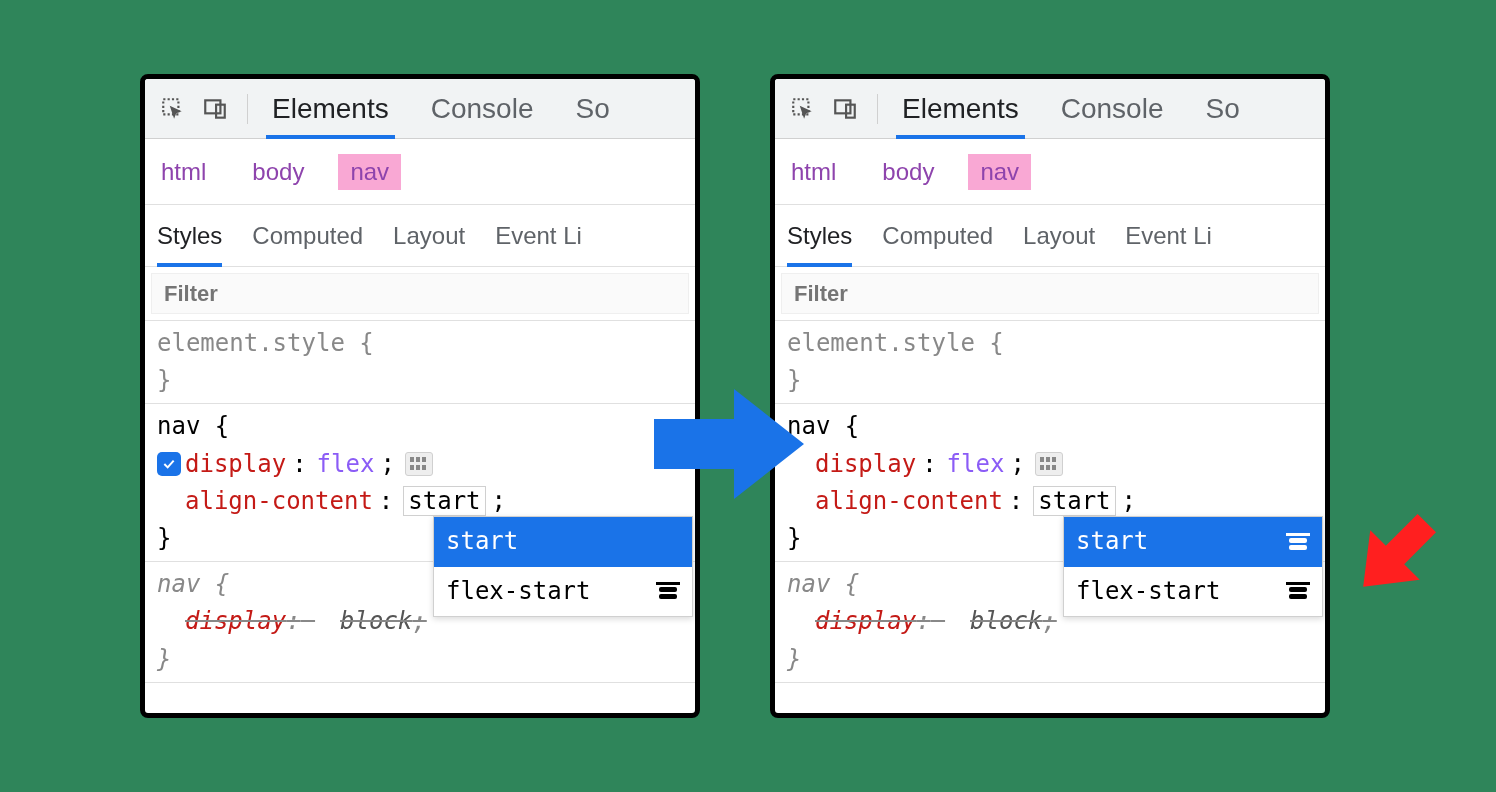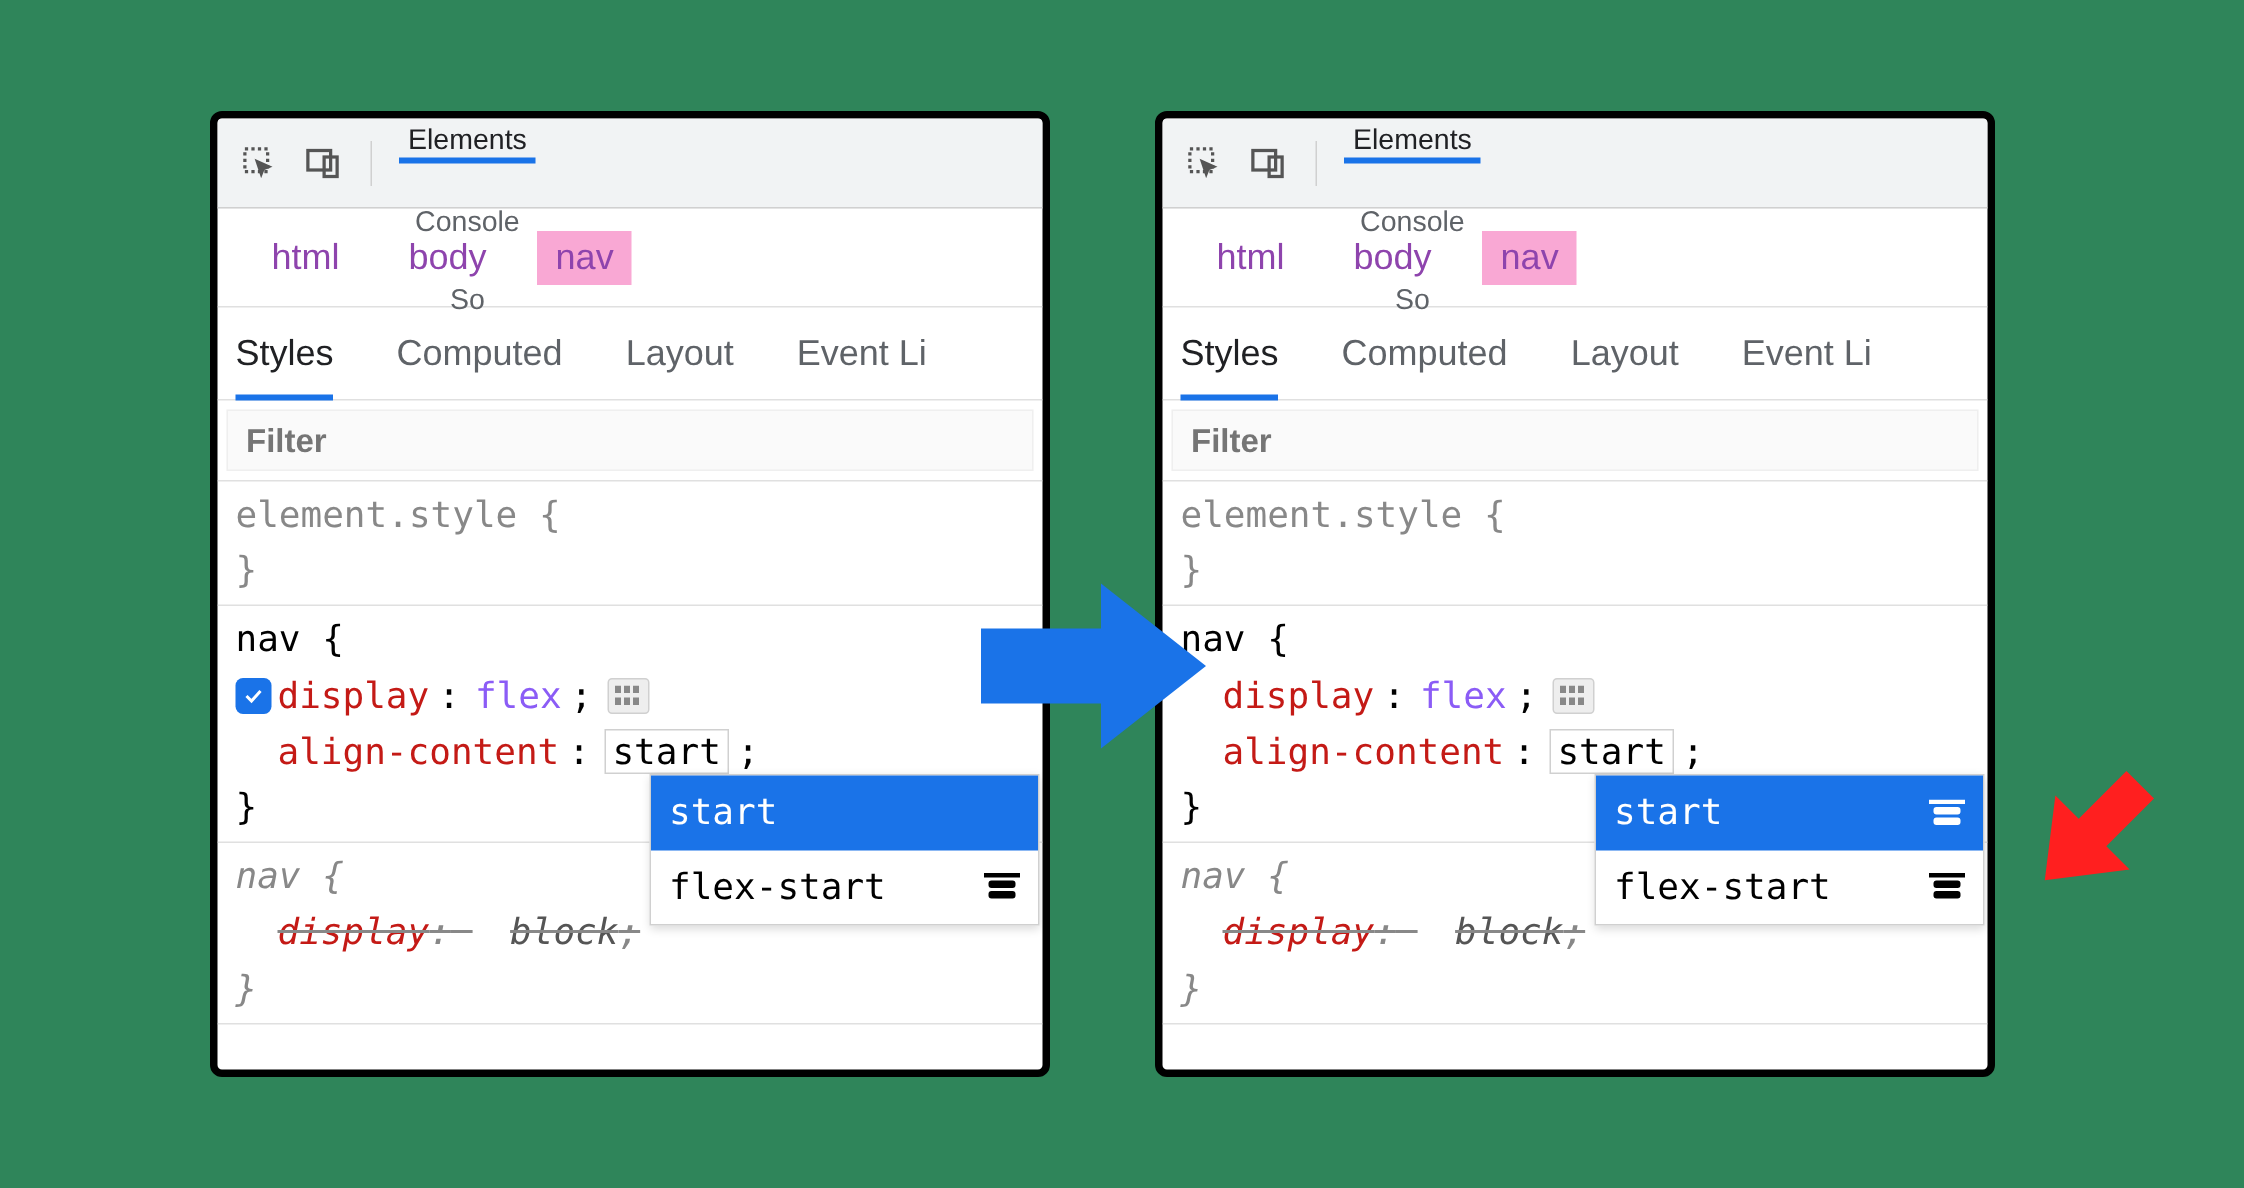--- a/index.html
+++ b/index.html
@@ -28,46 +28,46 @@
     height: 60px;
     background: #f1f3f4;
     border-bottom: 1px solid #d0d0d0;
     display: flex;
     align-items: center;
     padding: 0 14px;
     gap: 14px;
   }
   .iconbtn { width: 28px; height: 28px; display: flex; align-items: center; justify-content: center; color: #555; }
   .divider-v { width: 1px; height: 30px; background: #d0d0d0; margin: 0 4px; }
-  .tabs-top { display: flex; align-items: center; height: 100%; gap: 30px; font-size: 19px; color: #5f6368; flex-direction: column; }
+  .tabs-top { display: flex; align-items: center; height: 100%; gap: 30px; font-size: 28px; color: #5f6368; }
   .tabs-top .tab { height: 100%; display: flex; align-items: center; padding: 0 6px; cursor: pointer; }
   .tabs-top .tab.active { color: #202124; border-bottom: 4px solid #1a73e8; margin-bottom: -1px; padding-top: 4px; }
 
   
   .crumbs {
     height: 66px;
     border-bottom: 1px solid #e0e0e0;
     display: flex;
     align-items: center;
-    padding: 0 24px;
+    padding: 0 4px;
     gap: 22px;
     font-size: 24px;
     color: #8e44ad;
   }
   .crumbs .crumb { padding: 4px 12px; cursor: pointer; }
   .crumbs .crumb.sel { background: #f9a8d4; }
 
   
   .subtabs {
     height: 62px;
     border-bottom: 1px solid #e0e0e0;
     display: flex;
     align-items: center;
     padding: 0 12px;
-    gap: 42px;
+    gap: 30px;
     font-size: 24px;
     color: #5f6368;
   }
   .subtabs .stab { height: 100%; display: flex; align-items: center; cursor: pointer; white-space: nowrap; }
   .subtabs .stab.active { color: #202124; border-bottom: 4px solid #1a73e8; margin-bottom: -1px; padding-top: 4px; }
 
   
   .filterbox { height: 54px; border-bottom: 1px solid #e0e0e0; padding: 6px; }
   .filterbox input {
     width: 100%; height: 100%;

